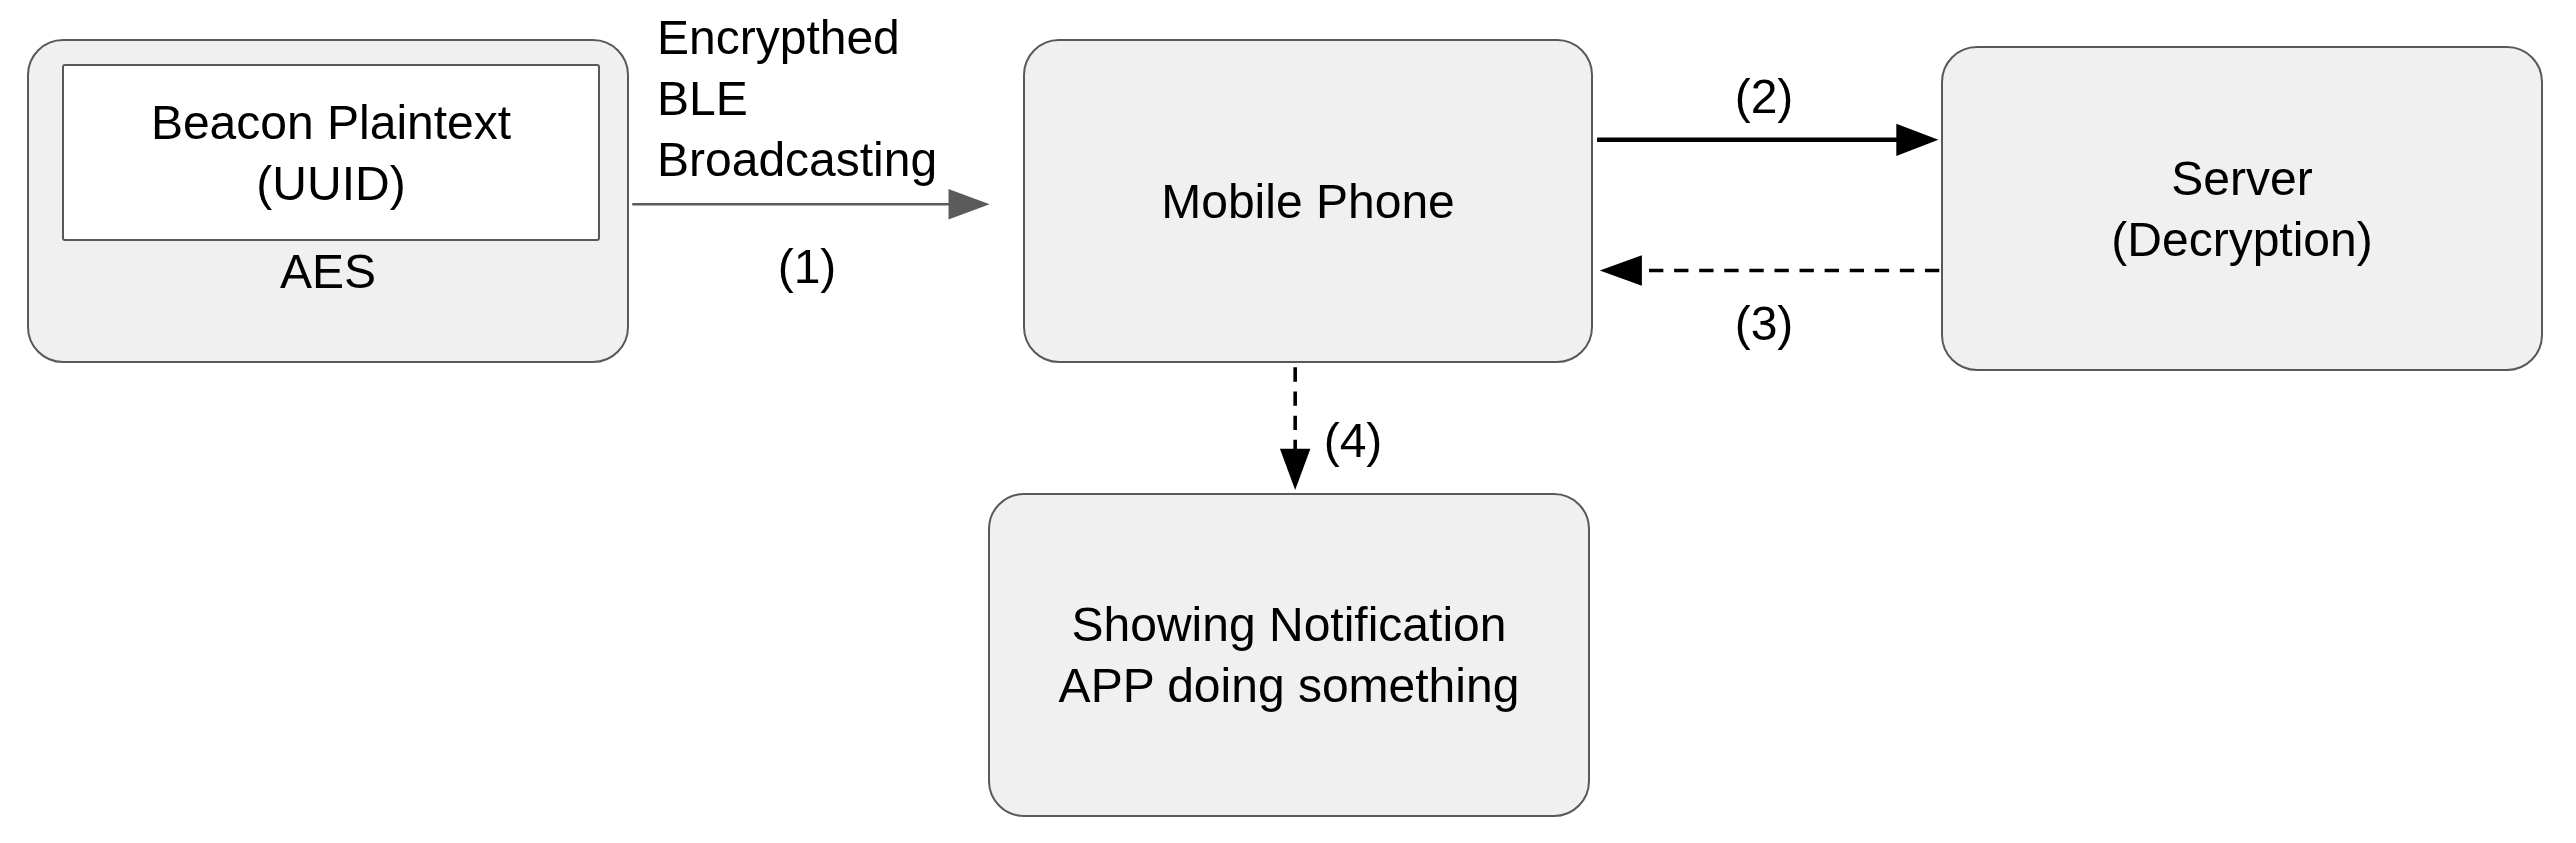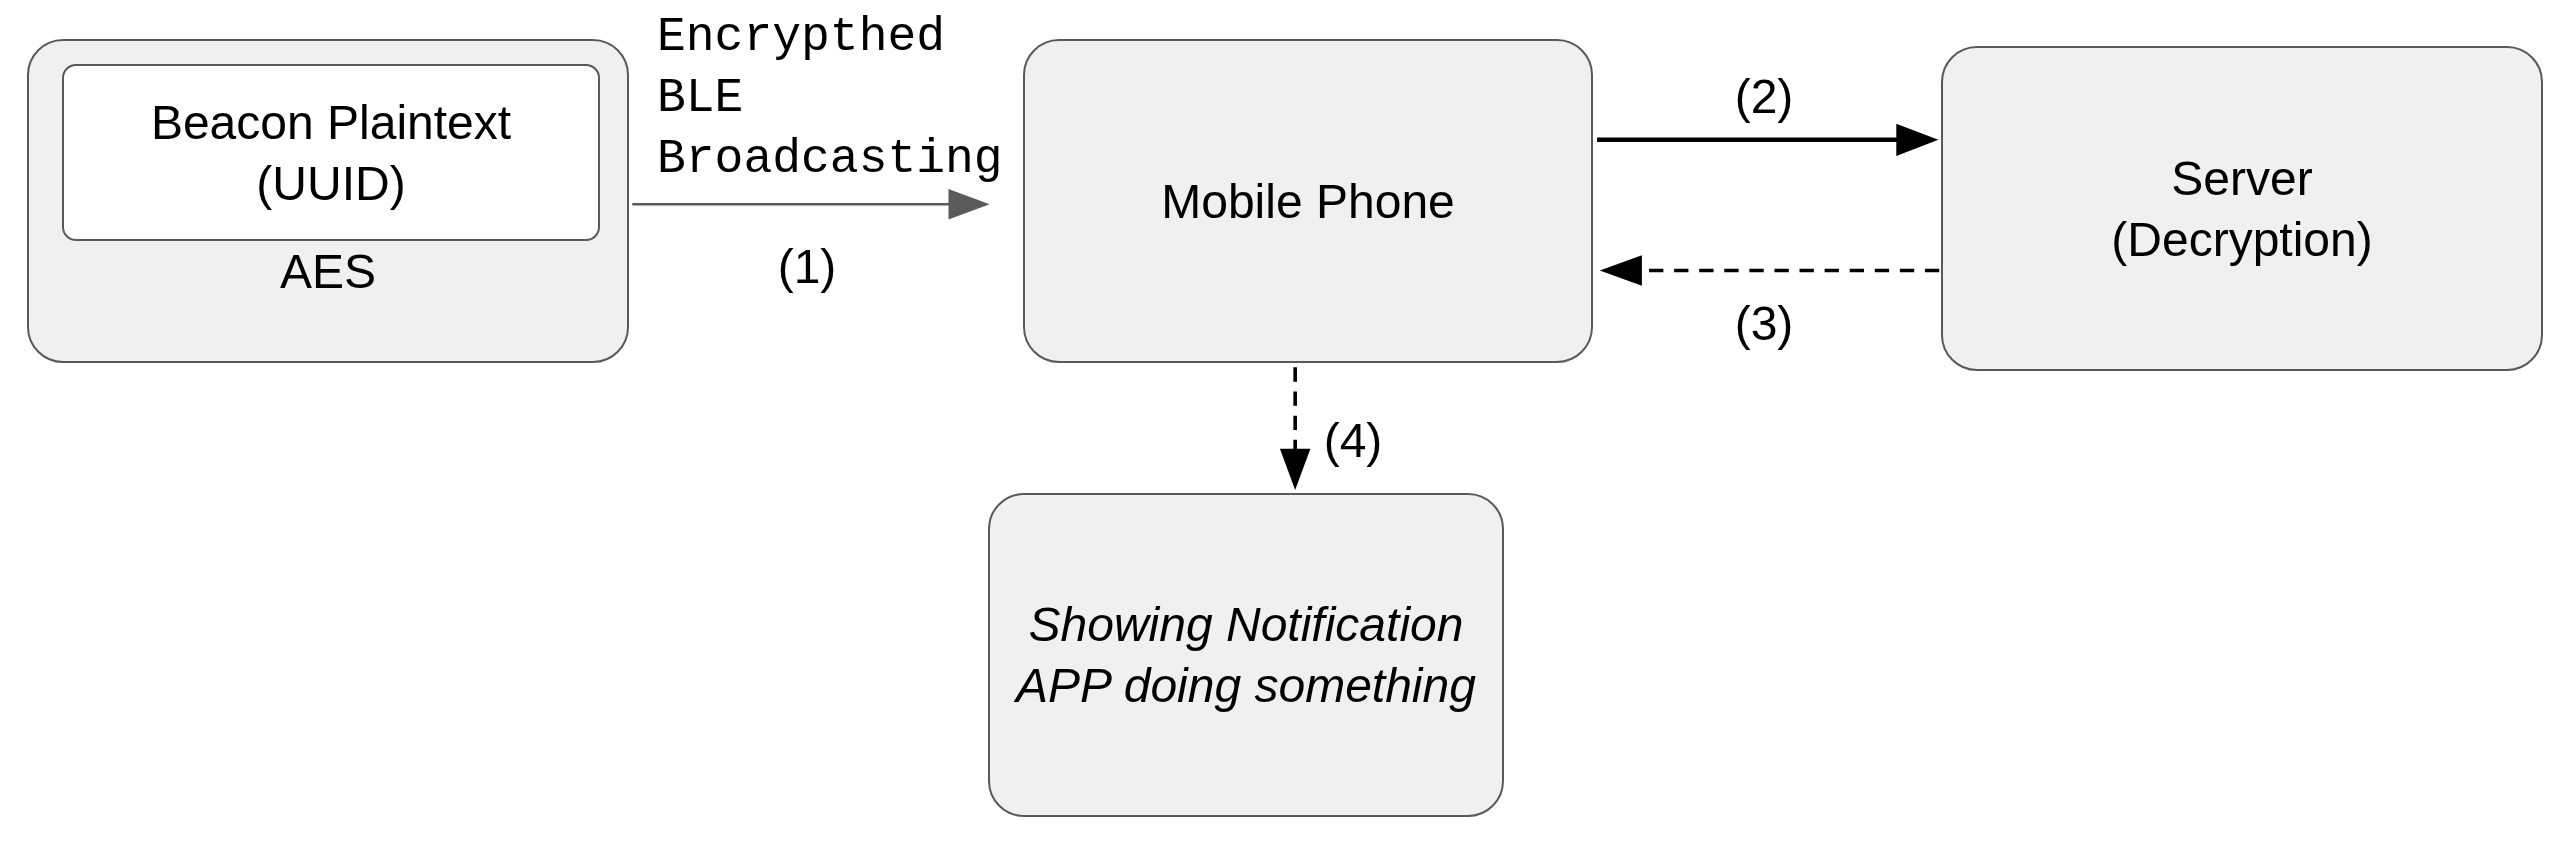--- a/index.html
+++ b/index.html
@@ -32,48 +32,48 @@
     text-align: center;
   }
   .box.flex-center {
     display: flex;
     align-items: center;
     justify-content: center;
   }
   .aes-box   { left: 27px;   top: 39px;  width: 602px; height: 324px; }
   .mobile-box{ left: 993px; top: 39px;  width: 570px; height: 324px; margin-left: 30px; }
   .server-box{ left: 1941px; top: 46px;  width: 602px; height: 325px; }
-  .notif-box { left: 988px; top: 493px; width: 516px; height: 324px; font-style: italic; }
+  .notif-box { left: 988px; top: 493px; width: 602px; height: 324px; }
   .inner-box {
     position: absolute;
     box-sizing: border-box;
     left: 33px; top: 23px;
     width: 538px; height: 177px;
     background: #ffffff;
     border: 2.7px solid #595959;
-    border-radius: 14px;
+    border-radius: 3px;
     display: flex;
     align-items: center;
     justify-content: center;
   }
   .aes-caption {
     position: absolute;
     left: 0; right: 0;
     top: 200px; bottom: 0;
     display: flex;
     justify-content: center;
   }
   .multiline { white-space: pre-line; }
   .edge-label {
     position: absolute;
     font-size: 48px;
     line-height: 61px;
     white-space: pre-line;
   }
-  .ble-label { left: 657px; top: 7.2px; text-align: left; font-family: Liberation Mono, monospace; }
+  .ble-label { left: 657px; top: 7.2px; text-align: left; }
   .step-label {
     position: absolute;
     font-size: 48px;
     line-height: 54px;
     transform: translate(-50%, -50%);
     white-space: nowrap;
   }
   .step-1 { left: 807px;  top: 267px; }
   .step-2 { left: 1764px; top: 97px; }
   .step-3 { left: 1764px; top: 324px; }

